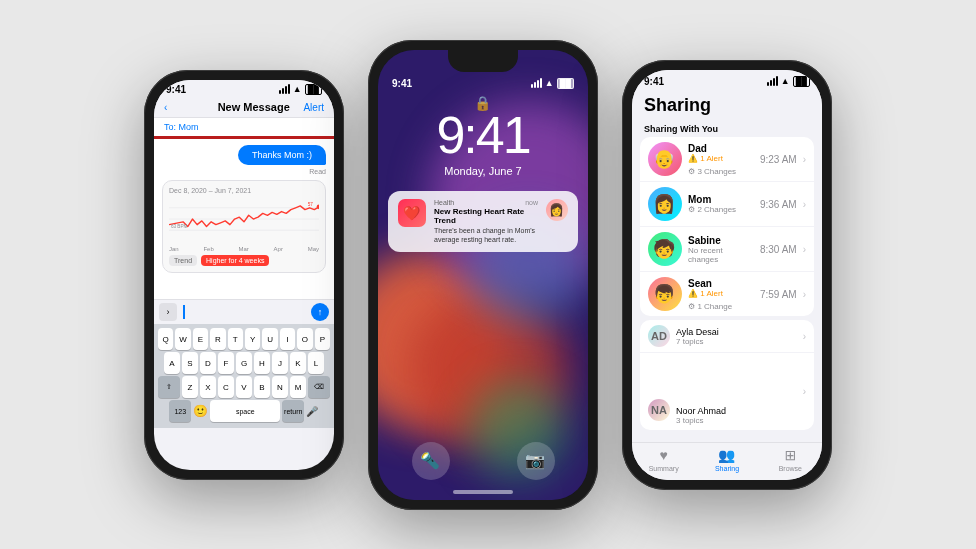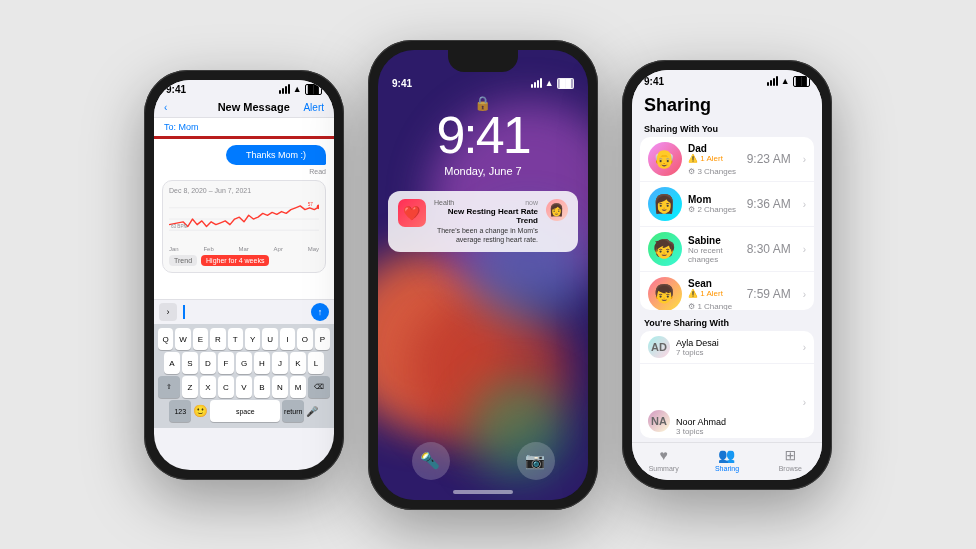--- a/index.html
+++ b/index.html
@@ -120,21 +120,21 @@
       font-size: 9px;
       color: #8e8e93;
       border-bottom: 3px solid #b91c1c;
       background: #fff;
     }
     .msg-to-bar span { color: #007aff; }
     .msg-bubble {
       background: #007aff;
       color: #fff;
       border-radius: 14px 14px 2px 14px;
-      padding: 5px 20px;
+      padding: 5px 14px;
       font-size: 9px;
       max-width: 70%;
     }
     .msg-read {
       font-size: 7px;
       color: #8e8e93;
       align-self: flex-end;
     }
     
     .health-card {
@@ -337,21 +337,21 @@
     .ls-notif-icon {
       width: 28px; height: 28px;
       background: linear-gradient(135deg, #ff2d55, #ff6b6b);
       border-radius: 7px;
       display: flex;
       align-items: center;
       justify-content: center;
       font-size: 14px;
       flex-shrink: 0;
     }
-    .ls-notif-content { flex: 1; text-align: right; }
+    .ls-notif-content { flex: 1; }
     .ls-notif-app { font-size: 7px; color: #666; font-weight: 500; }
     .ls-notif-title { font-size: 8px; font-weight: 600; color: #000; margin: 1px 0; }
     .ls-notif-body { font-size: 7px; color: #333; line-height: 1.3; }
     .ls-notif-time { font-size: 7px; color: #8e8e93; }
     .ls-notif-avatar {
       width: 22px; height: 22px;
       border-radius: 50%;
       overflow: hidden;
       background: linear-gradient(135deg, #ff9a9e, #fad0c4);
       display: flex; align-items: center; justify-content: center;
@@ -444,21 +444,21 @@
     .sharing-item-name { font-size: 10px; font-weight: 600; color: #000; }
     .sharing-item-detail {
       font-size: 8px;
       color: #666;
       display: flex;
       gap: 4px;
       flex-wrap: wrap;
     }
     .sharing-item-detail .alert { color: #ff9500; }
     .sharing-item-detail .change { color: #8e8e93; }
-    .sharing-item-time { font-size: 12px; color: #8e8e93; margin-right: 6px; }
+    .sharing-item-time { font-size: 10px; color: #8e8e93; margin-right: 0; }
     .sharing-item-chevron { color: #c7c7cc; font-size: 10px; }
 
     .sharing-section-subtitle { font-size: 9px; font-weight: 700; color: #000; padding: 4px 12px 3px; }
     .sharing-compact-item {
       display: flex;
       align-items: center;
       padding: 5px 8px;
       border-bottom: 1px solid #f2f2f7;
       gap: 6px;
     }
@@ -760,21 +760,20 @@
               <div class="sharing-item-detail">
                 <span class="alert">⚠️ 1 Alert</span>
                 <span class="change">⚙ 1 Change</span>
               </div>
             </div>
             <span class="sharing-item-time">7:59 AM</span>
             <span class="sharing-item-chevron">›</span>
           </div>
         </div>
 
-        <div class="sharing-section-subtitle">You're Sharing With</div>
         <div class="sharing-list">
 
           <div class="sharing-compact-item">
             <div class="small-avatar avatar-ayla">AD</div>
             <div style="flex:1;">
               <div class="sharing-compact-name">Ayla Desai</div>
               <div class="sharing-compact-sub">7 topics</div>
             </div>
             <span class="sharing-item-chevron">›</span>
           </div>

